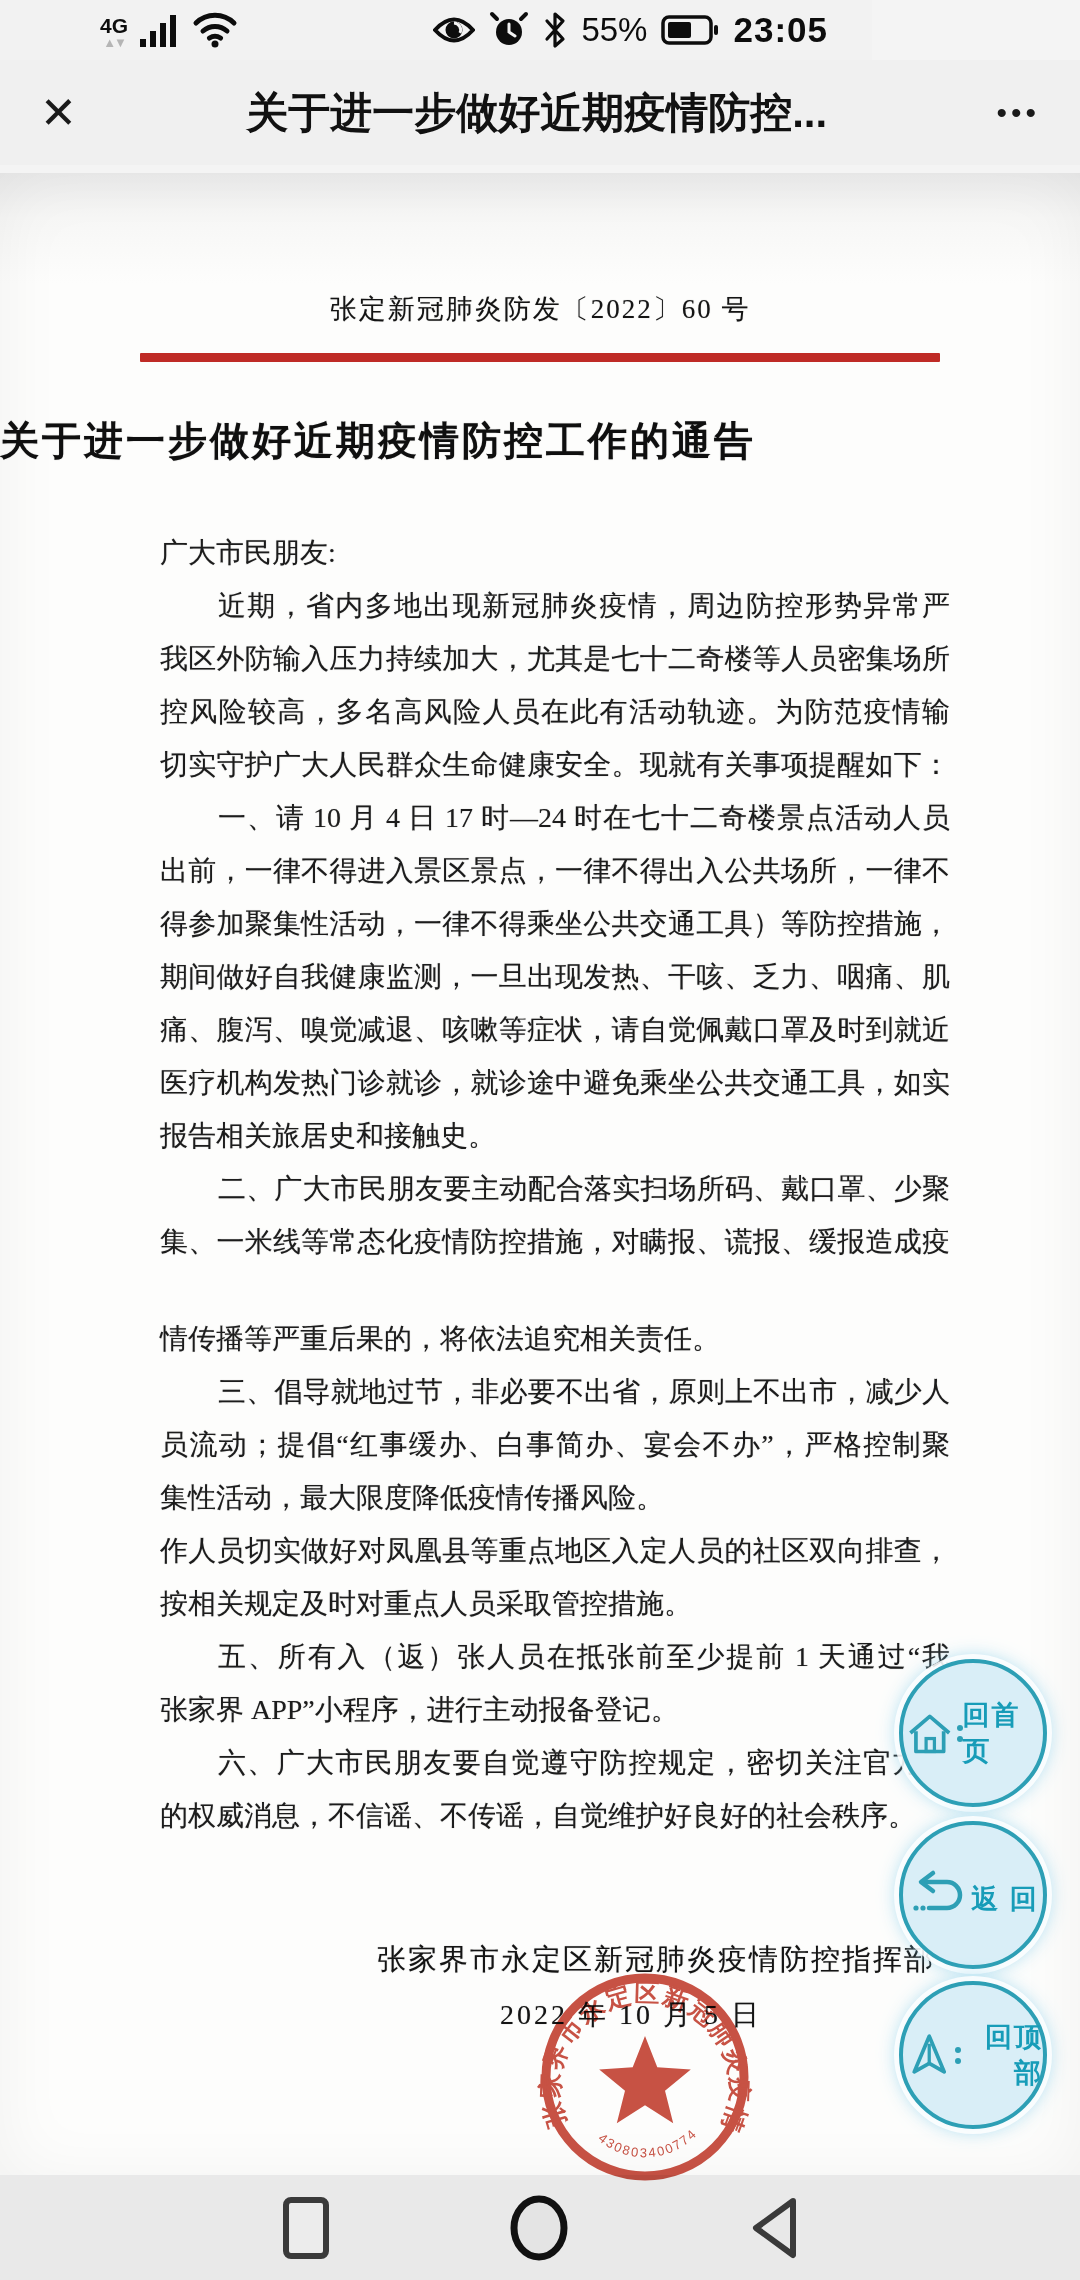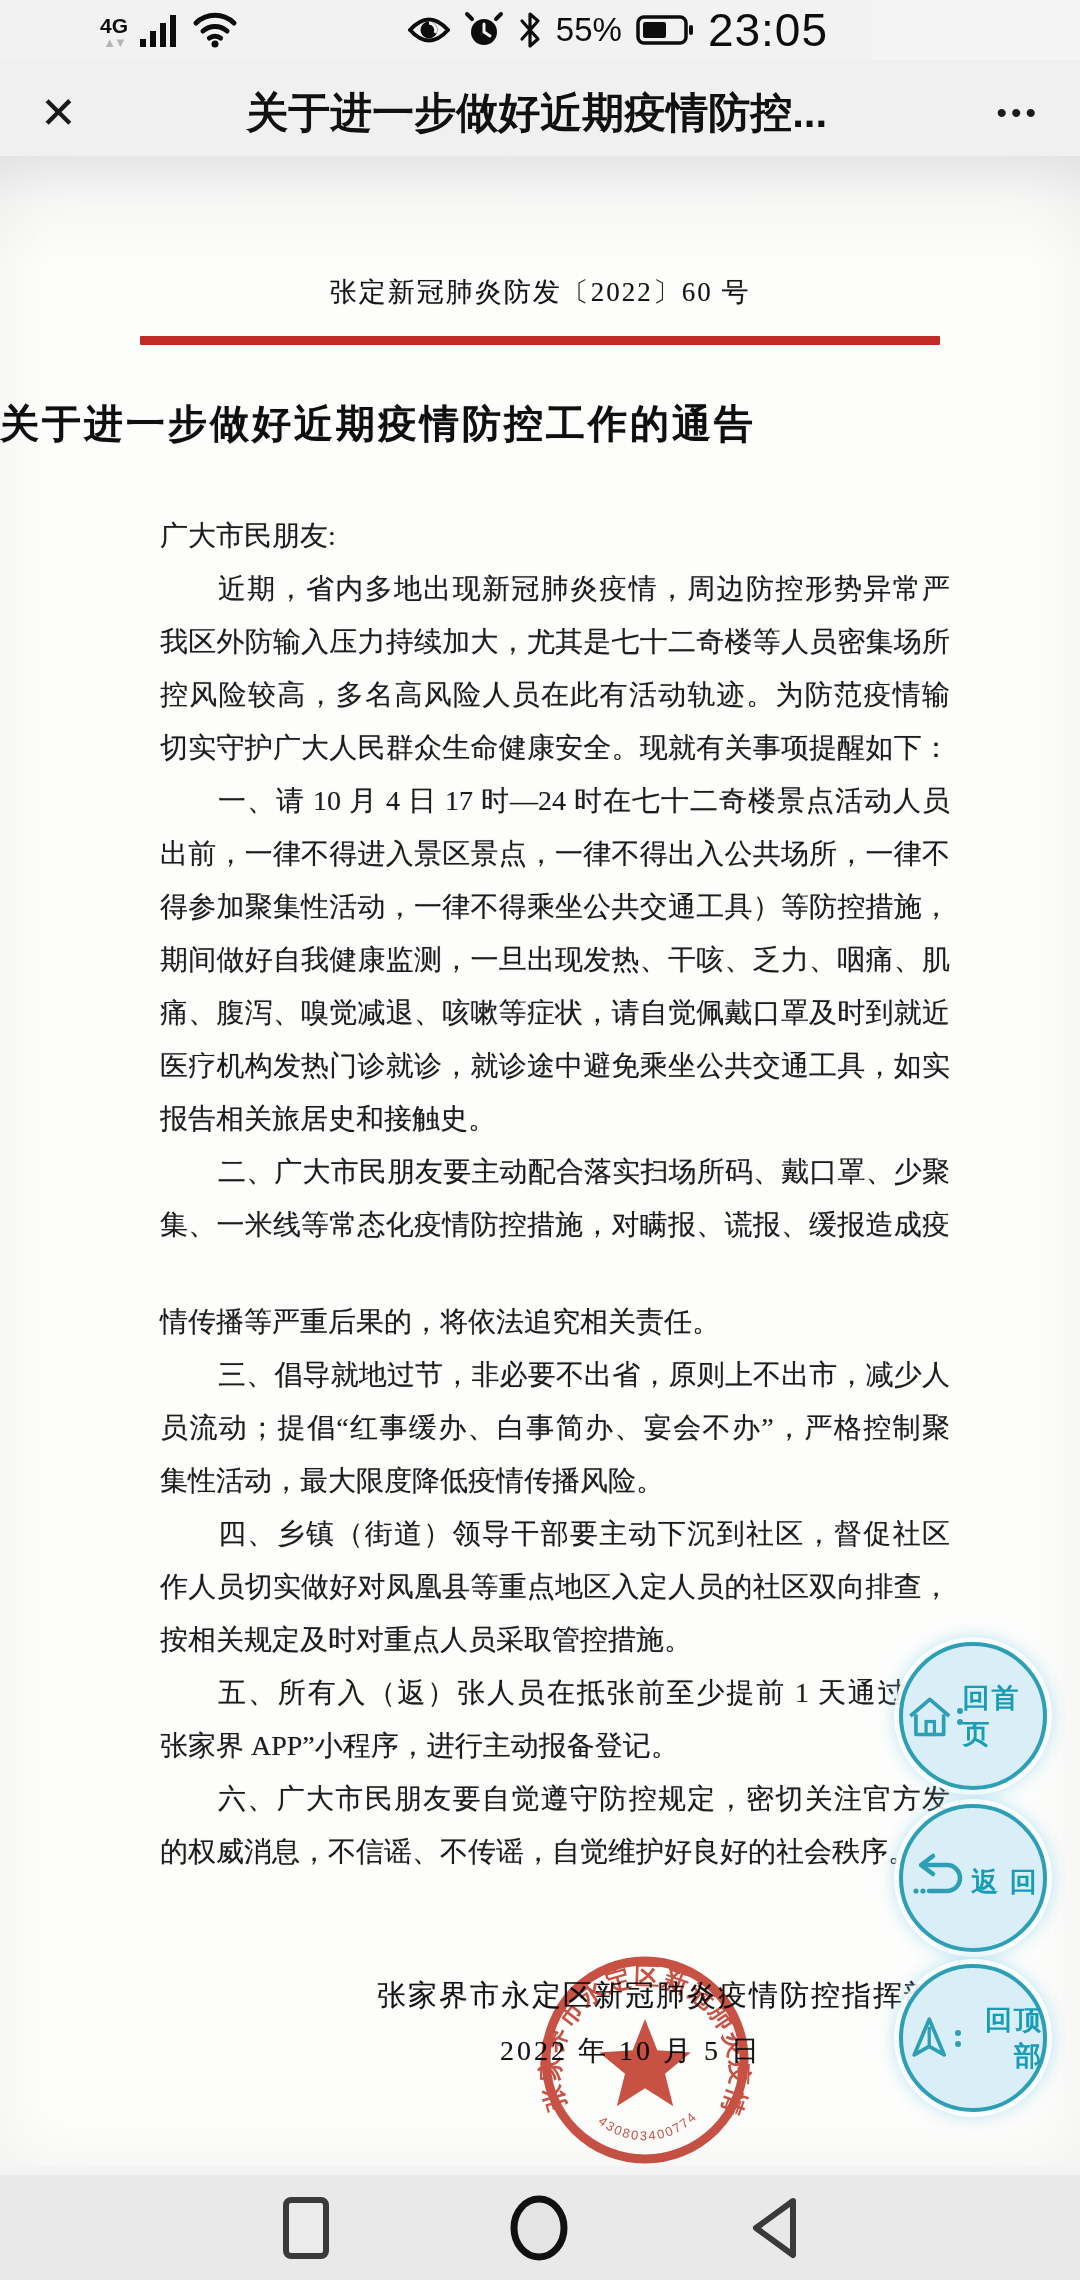--- a/index.html
+++ b/index.html
@@ -11,38 +11,38 @@
   
   .status-bar{
     position:absolute;top:0;left:0;width:872px;height:60px;
     background:#f2f2f2;display:flex;align-items:center;justify-content:space-between;
     padding:0 44px;box-sizing:border-box;color:#0d0d0d;
   }
   .sb-left{display:flex;align-items:flex-end;gap:10px;margin-left:56px;}
   .sb-right{display:flex;align-items:center;gap:14px;}
   .net-label{font-size:21px;font-weight:bold;line-height:1;}
   .net-arrows{font-size:13px;color:#b5b5b5;letter-spacing:-2px;}
-  .sb-time{font-size:46px;font-weight:400;letter-spacing:1px;}
+  .sb-time{font-size:35px;font-weight:700;letter-spacing:1px;}
   .sb-pct{font-size:33px;}
   .sb-ic{display:block;}
   
   .app-header{
     position:absolute;top:60px;left:0;width:1080px;height:105px;
     background:#f0f0f0;display:flex;align-items:center;box-sizing:border-box;
     padding:0 40px;
   }
   .close-x{font-size:44px;color:#1a1a1a;line-height:1;font-weight:300;cursor:pointer;}
   .app-title{
     flex:1;text-align:center;font-size:42px;font-weight:bold;color:#111;
     white-space:nowrap;overflow:hidden;padding:0 10px;
   }
   .more-dots{font-size:30px;color:#1a1a1a;letter-spacing:4px;cursor:pointer;}
   
   .content{
-    position:absolute;top:156px;left:0;width:1080px;height:2010px;
+    position:absolute;top:173px;left:0;width:1080px;height:2010px;
     background:linear-gradient(180deg,#ececec 0px,#f7f7f6 45px,#fdfdfc 110px,#fdfdfc 100%);
     box-shadow:inset 0 0 70px rgba(0,0,0,0.05);
     overflow:hidden;box-sizing:border-box;padding-top:118px;
     font-family:"Liberation Serif","DejaVu Serif",serif;color:#1f1f1f;
   }
   .doc-number{
     text-align:center;font-size:27px;letter-spacing:2px;color:#141414;
     text-shadow:0 0 1px rgba(0,0,0,.3);
   }
   .red-rule{width:800px;height:9px;background:#bf2b26;margin:26px auto 0;border-radius:1px;}
@@ -160,21 +160,20 @@
       <div class="line fill">期间做好自我健康监测，一旦出现发热、干咳、乏力、咽痛、肌</div>
       <div class="line fill">痛、腹泻、嗅觉减退、咳嗽等症状，请自觉佩戴口罩及时到就近</div>
       <div class="line fill">医疗机构发热门诊就诊，就诊途中避免乘坐公共交通工具，如实</div>
       <div class="line">报告相关旅居史和接触史。</div>
       <div class="line fill indent">二、广大市民朋友要主动配合落实扫场所码、戴口罩、少聚</div>
       <div class="line fill">集、一米线等常态化疫情防控措施，对瞒报、谎报、缓报造成疫</div>
       <div class="line gap">情传播等严重后果的，将依法追究相关责任。</div>
       <div class="line fill indent">三、倡导就地过节，非必要不出省，原则上不出市，减少人</div>
       <div class="line fill">员流动；提倡“红事缓办、白事简办、宴会不办”，严格控制聚</div>
       <div class="line">集性活动，最大限度降低疫情传播风险。</div>
-      <div class="line fill indent">四、乡镇（街道）领导干部要主动下沉到社区，督促社区</div>
       <div class="line fill">作人员切实做好对凤凰县等重点地区入定人员的社区双向排查，</div>
       <div class="line">按相关规定及时对重点人员采取管控措施。</div>
       <div class="line fill indent">五、所有入（返）张人员在抵张前至少提前 1 天通过“我</div>
       <div class="line">张家界 APP”小程序，进行主动报备登记。</div>
       <div class="line fill indent">六、广大市民朋友要自觉遵守防控规定，密切关注官方发</div>
       <div class="line">的权威消息，不信谣、不传谣，自觉维护好良好的社会秩序。</div>
     </div>
 
     <div class="sig-row">张家界市永定区新冠肺炎疫情防控指挥部</div>
     <div class="date-row">2022 年 10 月 5 日</div>

